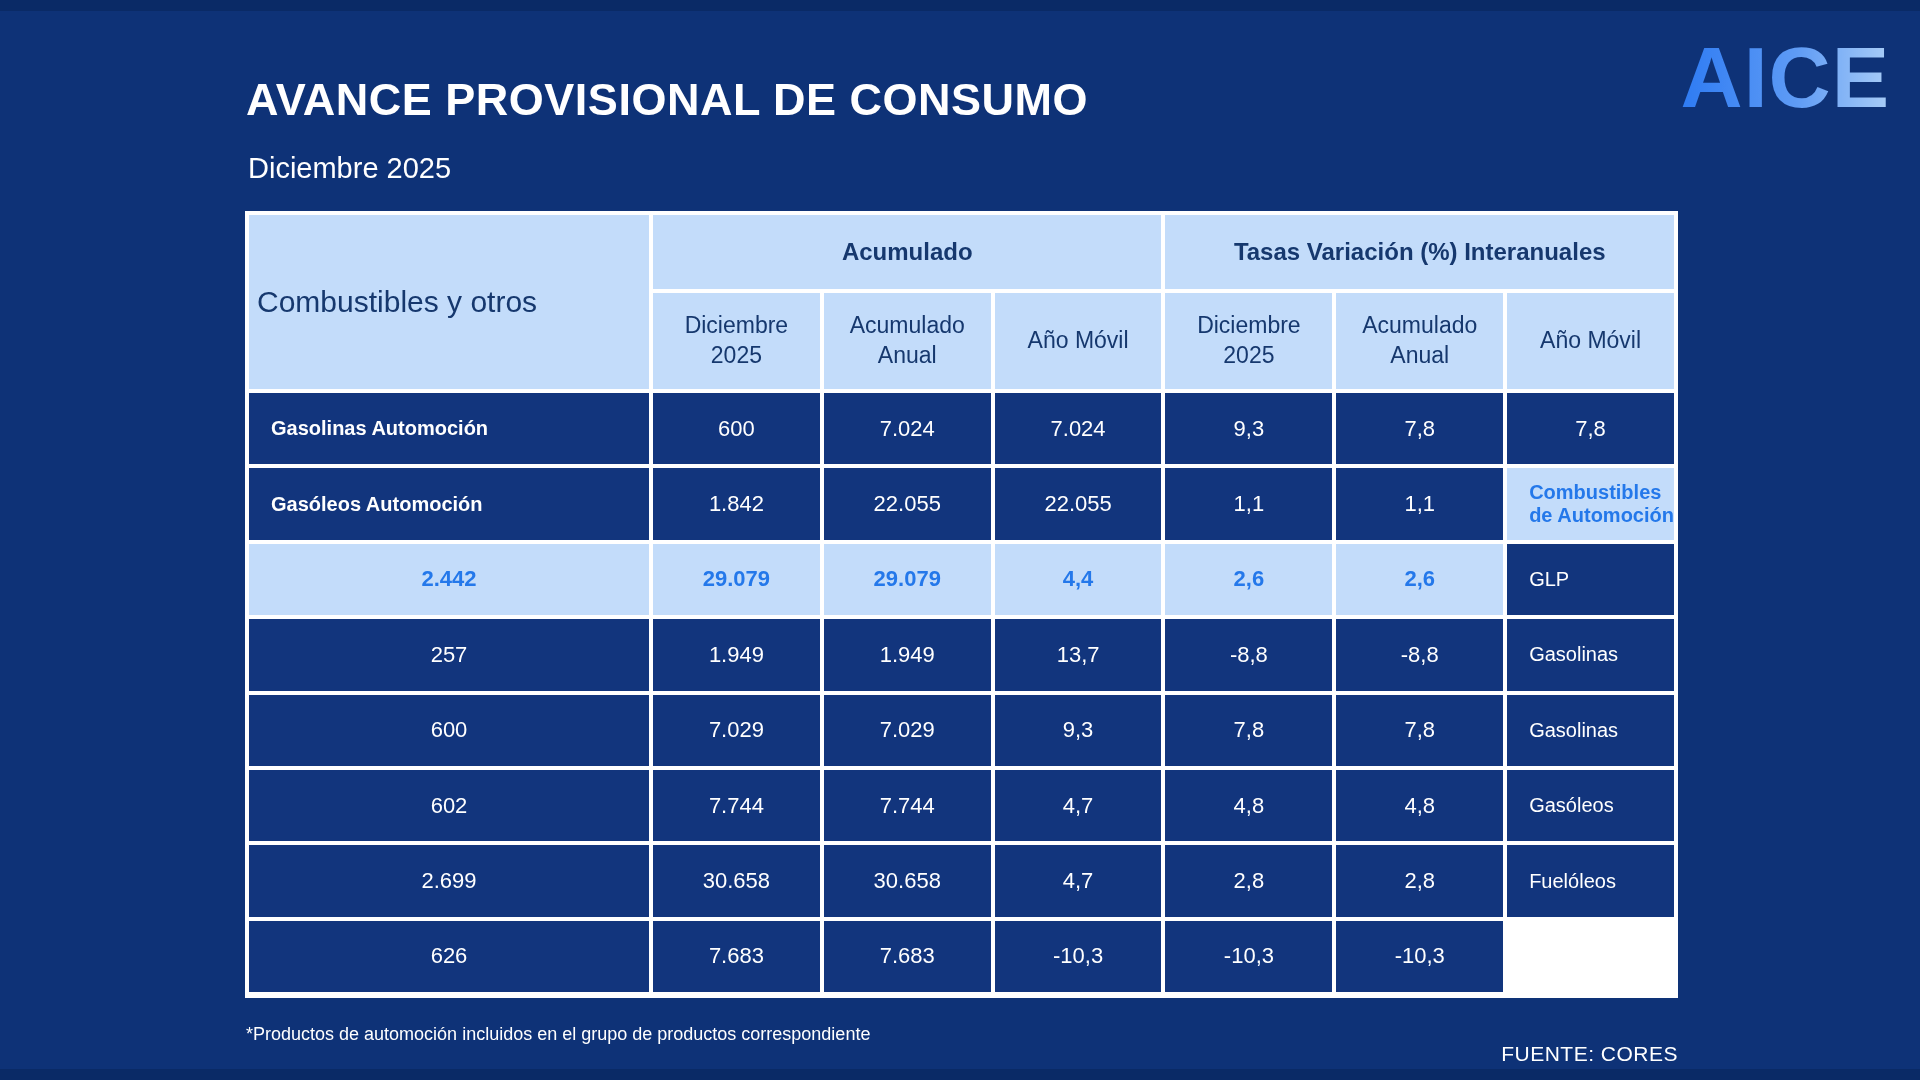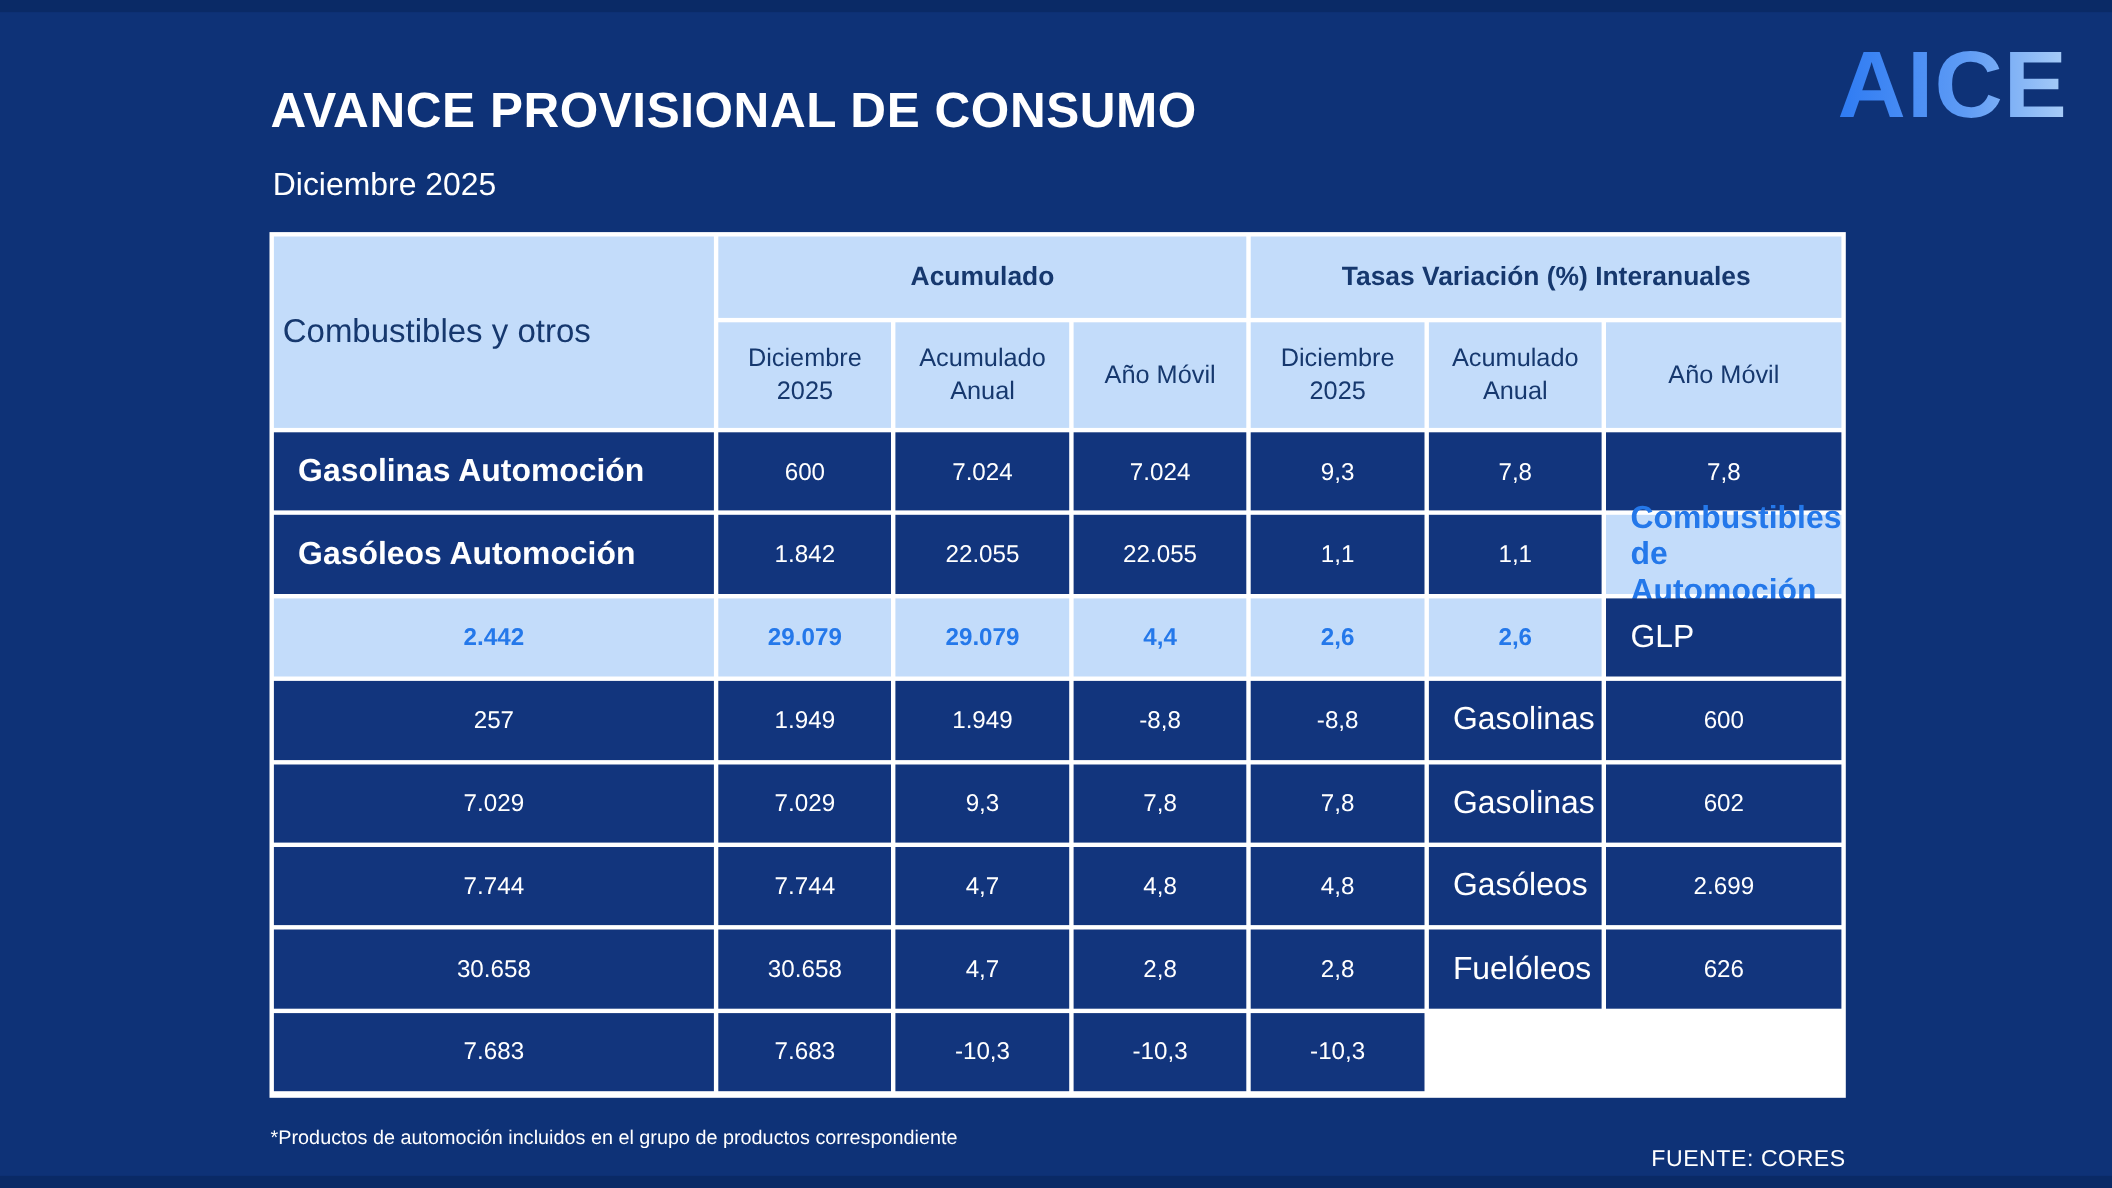--- a/index.html
+++ b/index.html
@@ -20,21 +20,21 @@
   .title {
     position: absolute; left: 246px; top: 64px;
     color: #FFFFFF; font-size: 45px; font-weight: 800;
     letter-spacing: 0.5px; white-space: nowrap; margin-top: 10px;
   }
   .subtitle {
     position: absolute; left: 248px; top: 152px;
     color: #FFFFFF; font-size: 29px; font-weight: 400;
   }
   .logo {
-    position: absolute; right: 40px; top: 28px;
+    position: absolute; right: 30px; top: 28px;
     font-size: 86px; font-weight: 800; letter-spacing: 1px;
     background: linear-gradient(90deg, #2E7BF3 0%, #5E9BF5 55%, #A9CDF7 100%);
     -webkit-background-clip: text;
     background-clip: text;
     color: transparent;
   }
 
   .data-table {
     position: absolute; left: 245px; top: 211px;
     width: 1433px; height: 787px;
@@ -60,21 +60,21 @@
   }
   .group { font-size: 24px; font-weight: 700; }
   .group-consumos { grid-row: 1; grid-column: 2 / 5; }
   .group-tasas { grid-row: 1; grid-column: 5 / 8; }
   .subhead {
     grid-row: 2; font-size: 23px; text-align: center;
     white-space: pre-line; line-height: 1.3;
   }
   .label {
     justify-content: flex-start; padding-left: 22px;
-    font-size: 29px;
+    font-size: 20px;
   }
   .bold { font-weight: 700; }
   .hl { background: #C3DCFA; color: #2478EA; font-weight: 700; }
 
   .footnote {
     position: absolute; left: 246px; top: 1024px;
     color: #FFFFFF; font-size: 18px; font-weight: 400;
   }
   .source {
     position: absolute; left: 245px; top: 1042px; width: 1433px;
@@ -130,20 +130,21 @@
   <div class="cell hl">29.079</div>
   <div class="cell hl">29.079</div>
   <div class="cell hl">4,4</div>
   <div class="cell hl">2,6</div>
   <div class="cell hl">2,6</div>
 
   <div class="cell label">GLP</div>
   <div class="cell">257</div>
   <div class="cell">1.949</div>
   <div class="cell">1.949</div>
+  <div class="cell">13,7</div>
   <div class="cell">-8,8</div>
   <div class="cell">-8,8</div>
 
   <div class="cell label">Gasolinas</div>
   <div class="cell">600</div>
   <div class="cell">7.029</div>
   <div class="cell">7.029</div>
   <div class="cell">9,3</div>
   <div class="cell">7,8</div>
   <div class="cell">7,8</div>

